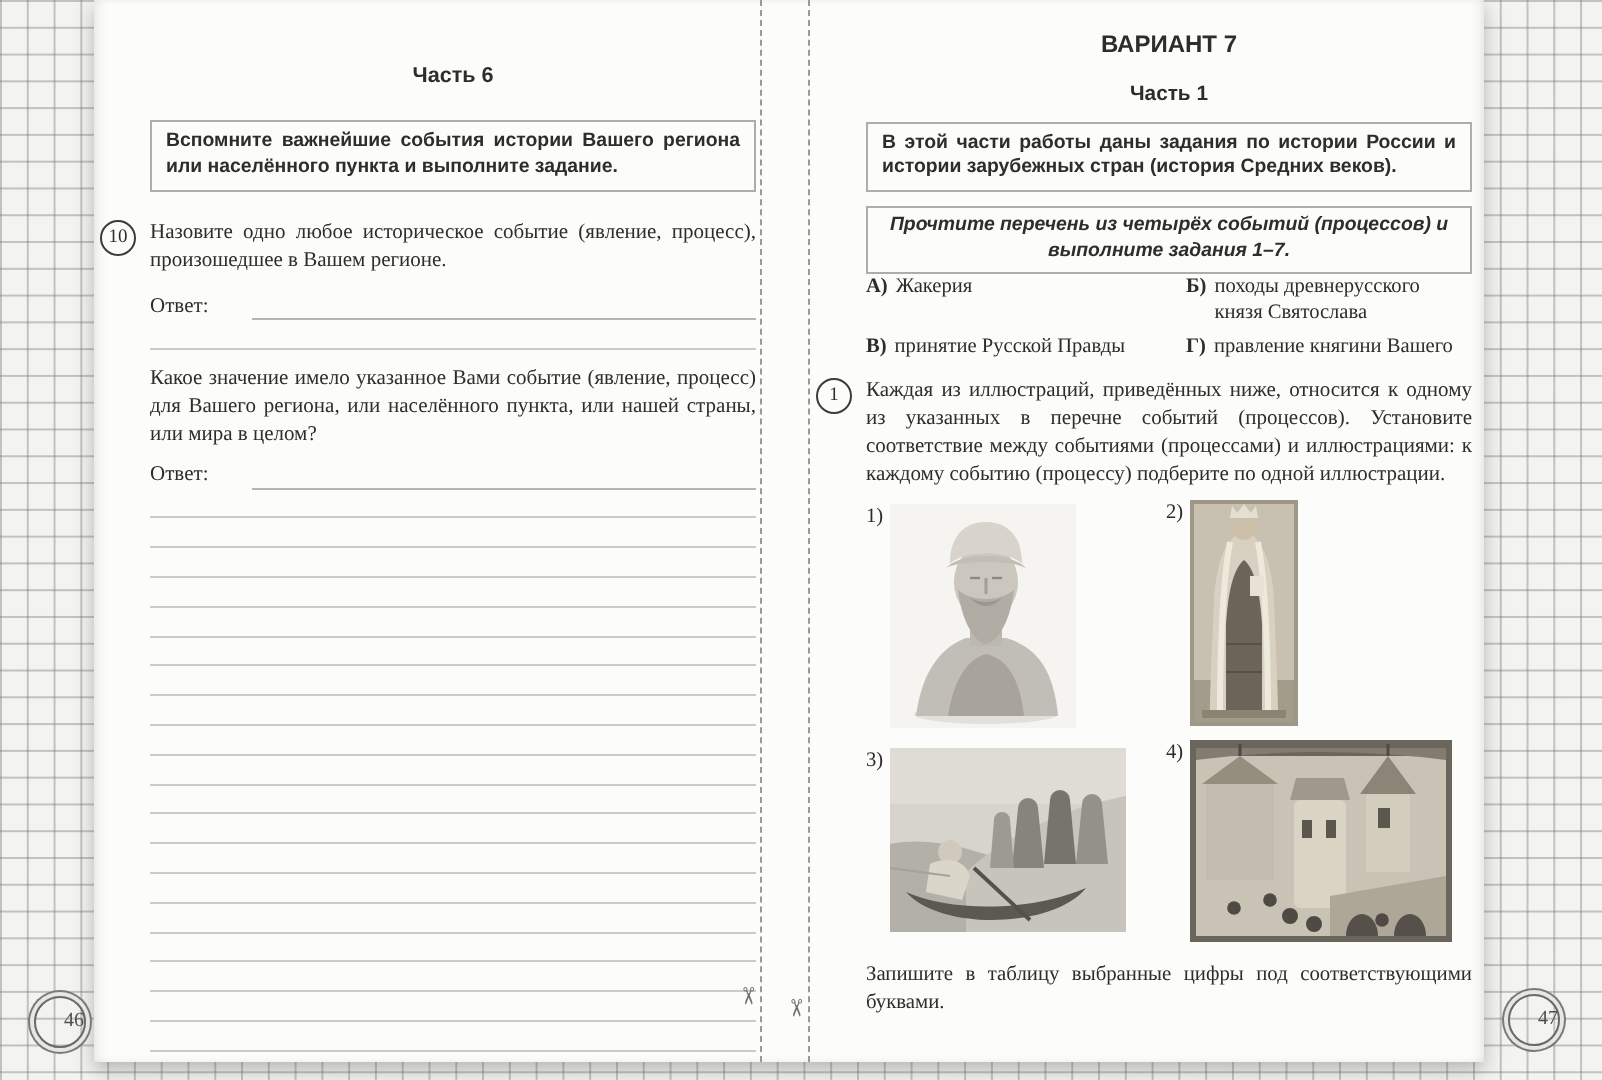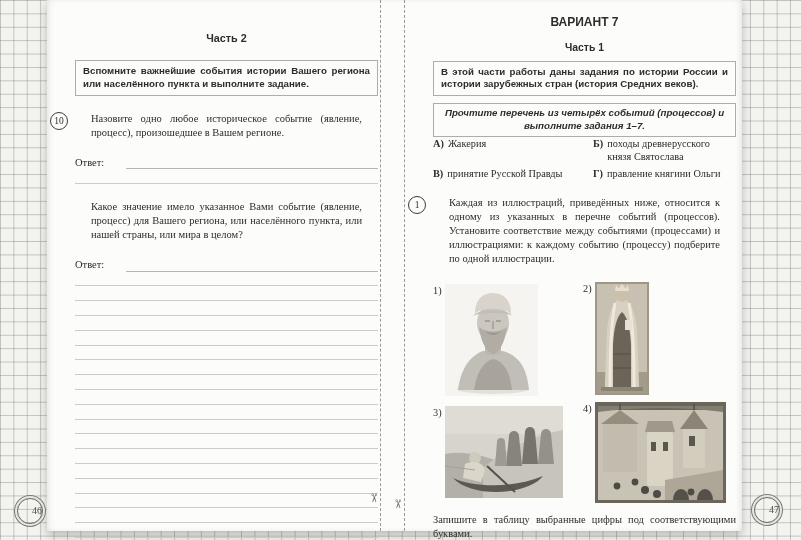--- a/index.html
+++ b/index.html
@@ -50,21 +50,21 @@
   .instr-box {
     border:1px solid #aeadaa; background:#fcfcfa;
     font-family:"Liberation Sans", sans-serif; font-weight:bold;
     font-size:9.7px; line-height:1.32; padding:4px 7px; text-align:justify;
   }
   #left-instruction-box { margin-top:15px; }
   #right-intro-box { margin-top:6px; }
   #right-instruction-box { margin-top:7px; font-style:italic; text-align:center; padding:3px 6px; }
 
   .task-row { position:relative; margin-top:14px; }
-  .task-row p { margin:16px; text-align:justify;font-family:Liberation Serif, serif; }
+  .task-row p { margin:0; text-align:justify;font-family:Liberation Serif, serif; }
   .task-circle {
     position:absolute; left:-25px; top:0; width:16px; height:16px;
     border:1px solid #3d3c39; border-radius:50%;
     font-size:9.5px; line-height:16px; text-align:center; background:#fcfcfa;
   }
 
   .answer-row { display:flex; align-items:flex-end; gap:22px; margin-top:9px; }
   .answer-label { white-space:nowrap; }
   .write-line { flex:1; height:12px; border-bottom:1px solid #b6b4af; }
   .ruled { height:13.8px; border-bottom:1px solid #cccbc6; }
@@ -93,21 +93,21 @@
   #page-num-46 { left:17px;  top:498px; }
   #page-num-47 { left:754px; top:497px; }
 </style>
 </head>
 <body>
 
 <div class="scene">
   <div class="spread"></div>
 
   <section class="col" id="left-col">
-    <h2 class="part-title">Часть 2</h2>
+    <h2 class="part-title">Часть 6</h2>
 
     <div class="instr-box" id="left-instruction-box">Вспомните важнейшие события истории Вашего региона или населённого пункта и выполните задание.</div>
 
     <div class="task-row">
       <span class="task-circle">10</span>
       <p>Назовите одно любое историческое событие (явление, процесс), произошедшее в Вашем регионе.</p>
     </div>
 
     <div class="answer-row">
       <span class="answer-label">Ответ:</span>
@@ -164,21 +164,21 @@
       <div class="event">
         <span class="event-letter">Б)</span>
         <span>походы древнерусского князя Святослава</span>
       </div>
       <div class="event">
         <span class="event-letter">В)</span>
         <span>принятие Русской Правды</span>
       </div>
       <div class="event">
         <span class="event-letter">Г)</span>
-        <span>правление княгини Ольги</span>
+        <span>правление княгини Вашего</span>
       </div>
     </div>
 
     <div class="task-row" style="margin-top:9px">
       <span class="task-circle">1</span>
       <p>Каждая из иллюстраций, приведённых ниже, относится к одному из указанных в перечне событий (процессов). Установите соответствие между событиями (процессами) и иллюстрациями: к каждому событию (процессу) подберите по одной иллюстрации.</p>
     </div>
 
     <div class="figures">
 

